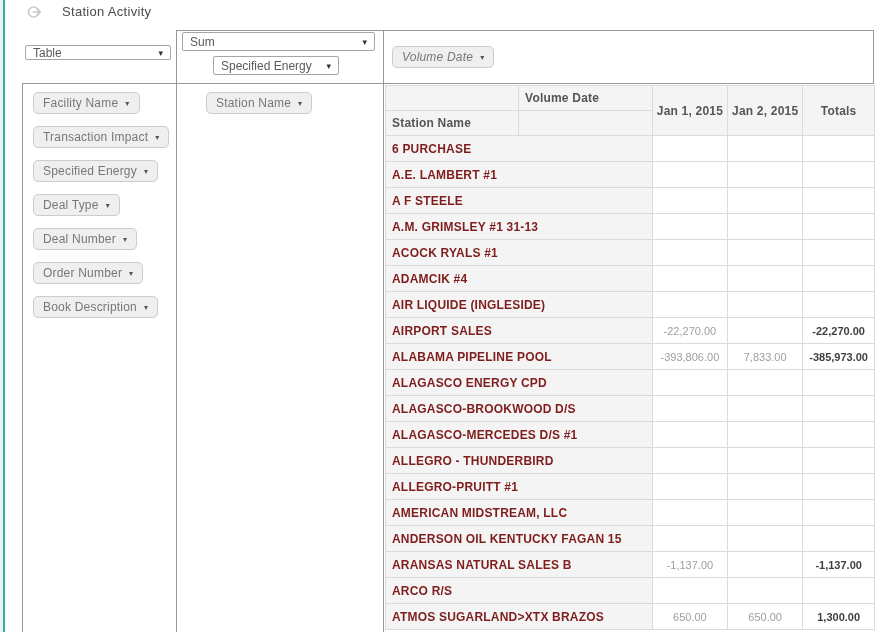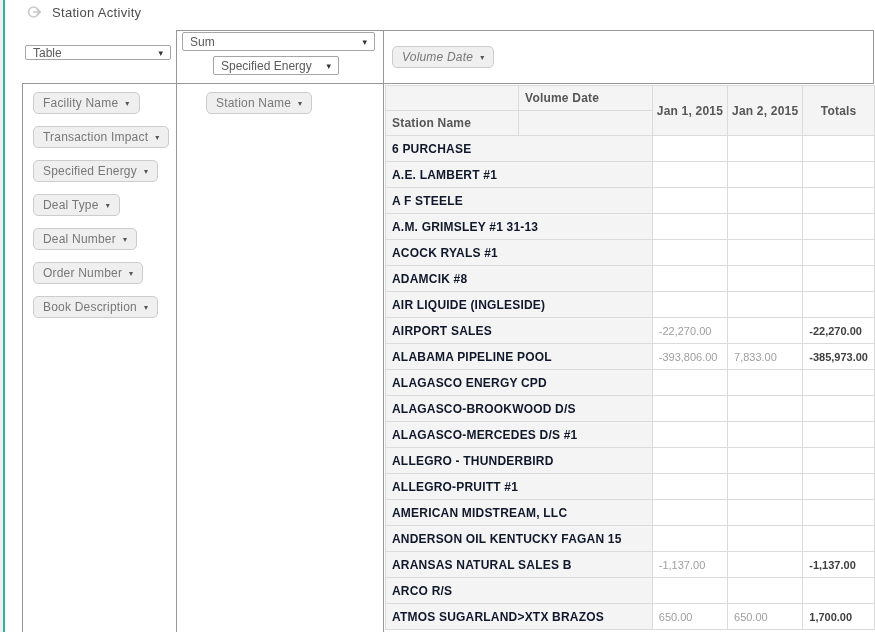--- a/index.html
+++ b/index.html
@@ -4,21 +4,21 @@
 <style>
   html,body{margin:0;padding:0;}
   body{
     width:875px;height:632px;position:relative;overflow:hidden;
     background:#ffffff;color:#555;
     font-family:"Liberation Sans", sans-serif;
   }
   .edge-strip{position:absolute;left:0;top:0;width:3px;height:632px;background:#f0efef;}
   .accent-strip{position:absolute;left:3px;top:0;width:2px;height:632px;}
 
-  .page-header{position:absolute;left:27px;top:4px;display:flex;align-items:center;gap:9px;}
+  .page-header{position:absolute;left:27px;top:4px;display:flex;gap:19px;}
   .page-header .title{font-size:13px;color:#4c4c4c;letter-spacing:.3px;}
   .share-icon-svg{display:block;}
 
   
   .sel{
     position:absolute;box-sizing:border-box;background:#fff;
     border:1px solid #a6a6a6;border-radius:2px;
     font-size:12px;color:#5a5a5a;
     display:flex;align-items:center;justify-content:space-between;
     padding:0 7px;cursor:default;
@@ -53,25 +53,25 @@
   #pivot-table thead th{
     background:#f4f4f4;color:#565656;font-size:12px;font-weight:bold;height:25px;
     letter-spacing:.2px;
   }
   th.corner,th.blank{background:#f4f4f4;}
   th.axis{text-align:left;padding:0 6px;}
   th.colh{text-align:left;padding:0 4px;}
   th.totalsh{text-align:center;padding:0 8px;}
   #pivot-table tbody tr{height:26px;}
   #pivot-table tbody th.rowlabel{
-    background:#f4f4f4;color:#0f172a;font-size:12px;font-weight:bold;
+    background:#f4f4f4;color:#7f1d1d;font-size:12px;font-weight:bold;
     text-align:left;padding:0 6px;letter-spacing:.2px;
   }
   #pivot-table tbody td{
-    background:#fff;text-align:left;font-size:11px;color:#9e9e9e;padding:0 6px;
+    background:#fff;text-align:center;font-size:11px;color:#9e9e9e;padding:0 6px;
   }
   #pivot-table tbody td.total{color:#3f3f3f;font-weight:bold;}
 </style>
 </head>
 <body>
 
 <div class="edge-strip"></div>
 <div class="accent-strip" id="accent" style="background: rgb(46, 180, 156);"></div>
 
 <div class="page-header">
@@ -186,21 +186,21 @@
         <td></td>
         <td class="total"></td>
       </tr>
       <tr>
         <th class="rowlabel" colspan="2">ACOCK RYALS #1</th>
         <td></td>
         <td></td>
         <td class="total"></td>
       </tr>
       <tr>
-        <th class="rowlabel" colspan="2">ADAMCIK #8</th>
+        <th class="rowlabel" colspan="2">ADAMCIK #4</th>
         <td></td>
         <td></td>
         <td class="total"></td>
       </tr>
       <tr>
         <th class="rowlabel" colspan="2">AIR LIQUIDE (INGLESIDE)</th>
         <td></td>
         <td></td>
         <td class="total"></td>
       </tr>
@@ -267,16 +267,16 @@
       <tr>
         <th class="rowlabel" colspan="2">ARCO R/S</th>
         <td></td>
         <td></td>
         <td class="total"></td>
       </tr>
       <tr>
         <th class="rowlabel" colspan="2">ATMOS SUGARLAND&gt;XTX BRAZOS</th>
         <td>650.00</td>
         <td>650.00</td>
-        <td class="total">1,700.00</td>
+        <td class="total">1,300.00</td>
       </tr>
     </tbody>
 </table>
 
 </body></html>

